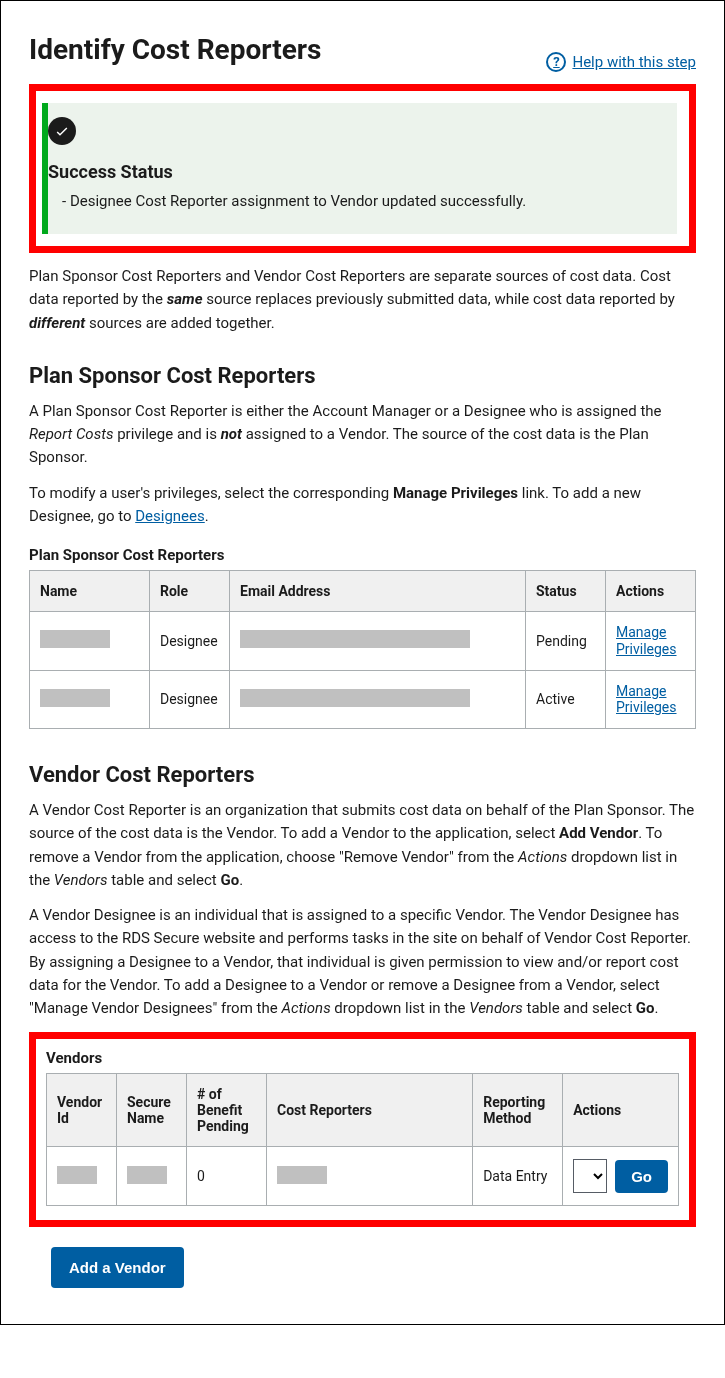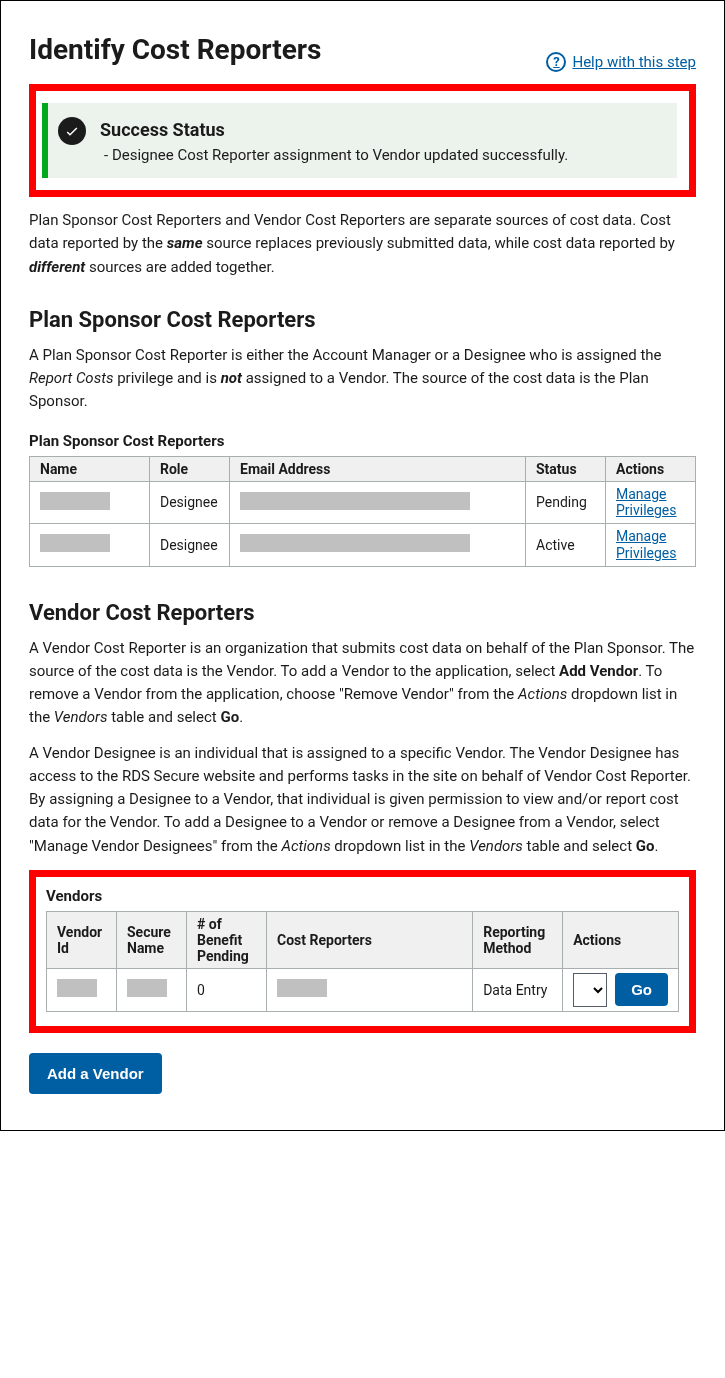--- a/index.html
+++ b/index.html
@@ -50,44 +50,45 @@
   }
 
   .highlight-box {
     border: 7px solid #ff0000;
     padding: 12px 12px 12px 6px;
     margin-bottom: 8px;
   }
   .alert {
     background: #ecf3ec;
     border-left: 6px solid #00a91c;
-    padding: 14px 18px 14px 10px;
+    padding: 14px 18px 14px 0;
     display: flex;
     gap: 14px;
     align-items: flex-start;
+    flex-direction: column;
   }
   .check-icon {
     width: 28px;
     height: 28px;
     border-radius: 50%;
     background: #1b1b1b;
     display: flex;
     align-items: center;
     justify-content: center;
     flex-shrink: 0;
     margin-top: 0;
   }
   .check-icon svg { width: 16px; height: 16px; }
   .alert-body h3 {
     margin: 2px 0 6px 0;
     font-size: 18px;
     font-weight: 700;
   }
   .alert-body ul {
-    margin: 0;
+    margin: 10px;
     padding-left: 4px;
     list-style: none;
   }
   .alert-body li::before {
     content: "- ";
   }
   .alert-body li {
     font-size: 15px;
     color: #1b1b1b;
   }
@@ -116,21 +117,21 @@
     font-weight: 700;
     margin: 18px 0 6px 0;
   }
   table {
     width: 100%;
     border-collapse: collapse;
     font-size: 14px;
   }
   th, td {
     border: 1px solid #a9aeb1;
-    padding: 4px 10px;
+    padding: 12px 10px;
     text-align: left;
     vertical-align: middle;
   }
   th {
     background: #f0f0f0;
     font-weight: 700;
   }
   .redacted {
     background: #c0c0c0;
     display: inline-block;
@@ -181,20 +182,21 @@
   .btn-primary {
     background: #005ea2;
     color: #fff;
     border: none;
     padding: 12px 18px;
     font-size: 15px;
     font-weight: 700;
     border-radius: 4px;
     cursor: pointer;
     margin-top: 20px;
+    margin-left: 22px;
   }
 </style>
 </head>
 <body>
 
 <div class="page">
 
   <div class="header-row">
     <h1>Identify Cost Reporters</h1>
     <a href="#" class="help-link">
@@ -220,20 +222,23 @@
   </div>
 
   <p class="body">
     <span>Plan Sponsor Cost Reporters and Vendor Cost Reporters are separate sources of cost data. Cost data reported by the </span><span class="bold-italic">same</span><span> source replaces previously submitted data, while cost data reported by </span><span class="bold-italic">different</span><span> sources are added together.</span>
   </p>
 
   <h2>Plan Sponsor Cost Reporters</h2>
 
   <p class="body">
     <span>A Plan Sponsor Cost Reporter is either the Account Manager or a Designee who is assigned the </span><span class="italic">Report Costs</span><span> privilege and is </span><span class="bold-italic">not</span><span> assigned to a Vendor. The source of the cost data is the Plan Sponsor.</span>
+  </p>
+  <p class="body">
+    <span>To modify a user's privileges, select the corresponding </span><span class="bold">Manage Privileges</span><span> link. To add a new Designee, go to </span><a href="#" class="inline-link">Designees</a><span>.</span>
   </p>
 
   <div class="table-caption">Plan Sponsor Cost Reporters</div>
   <table>
     <thead>
       <tr>
         <th style="width:120px">Name</th>
         <th style="width:80px">Role</th>
         <th>Email Address</th>
         <th style="width:80px">Status</th>

